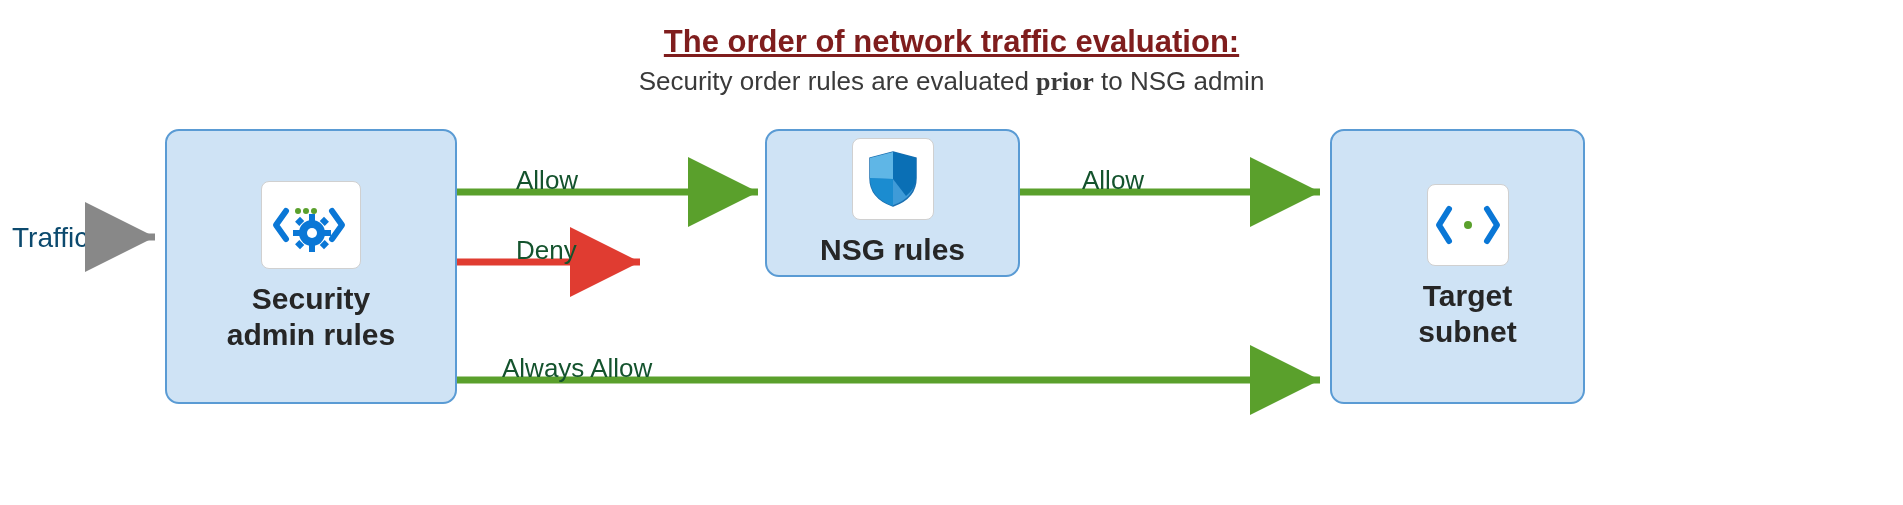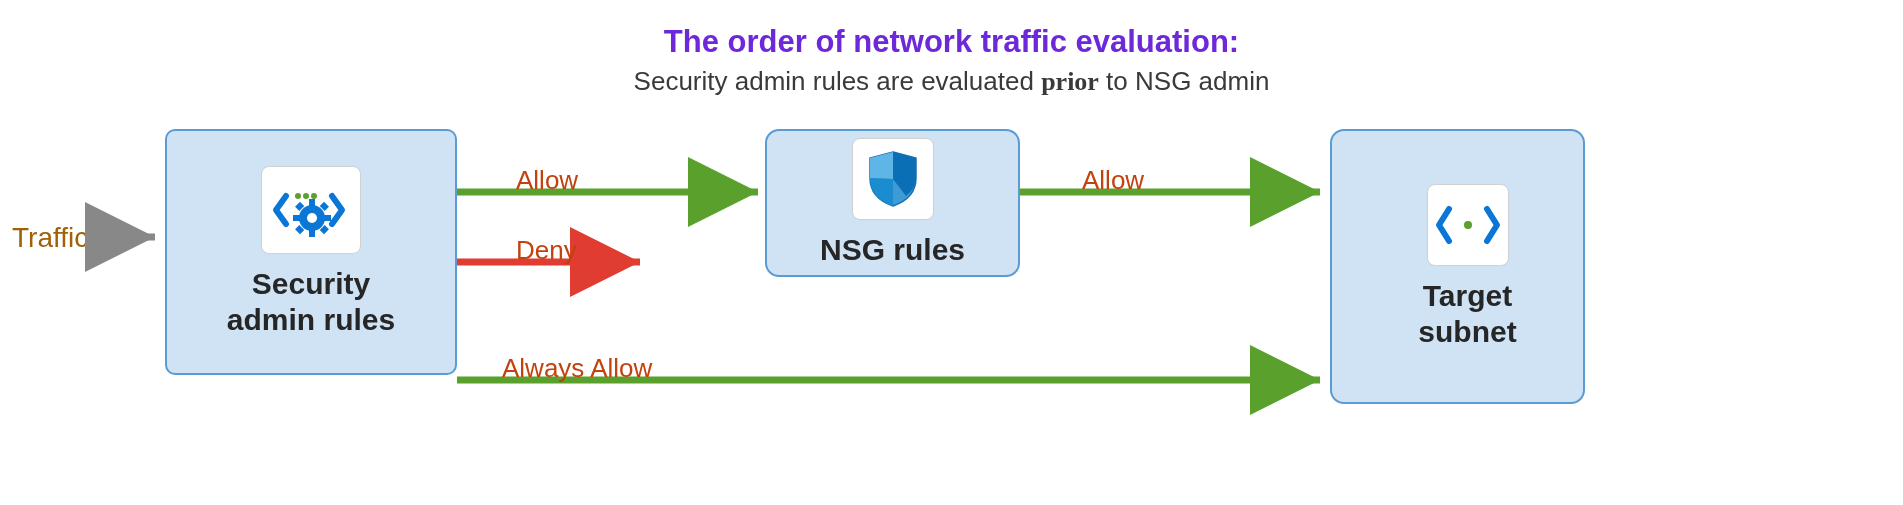--- a/index.html
+++ b/index.html
@@ -14,21 +14,22 @@
       height: 505px;
       position: relative;
     }
     .header {
       text-align: center;
       padding-top: 24px;
     }
     .title {
       font-size: 31px;
       font-weight: 700;
-      color: #6d28d9;
+      color: #7f1d1d;
+      text-decoration: underline;
     }
     .subtitle {
       font-size: 26px;
       color: #3a3a3a;
       margin-top: 6px;
     }
     .subtitle strong {
       font-weight: 700;
       font-family: Liberation Serif, serif;
     }
@@ -60,43 +61,43 @@
       font-size: 30px;
       font-weight: 700;
       color: #262626;
       text-align: center;
       line-height: 1.2;
       margin-top: 12px;
     }
     .traffic-label {
       position: absolute;
       font-size: 28px;
-      color: #a16207;
+      color: #0c4a6e;
     }
     .arrow-label {
       position: absolute;
       font-size: 26px;
-      color: #c2410c;
+      color: #14532d;
     }
   </style>
 </head>
 <body>
 
 <div class="header">
   <div class="title">The order of network traffic evaluation:</div>
   <div class="subtitle">
-    <span>Security admin rules are evaluated </span><strong>prior</strong><span> to NSG admin</span>
+    <span>Security order rules are evaluated </span><strong>prior</strong><span> to NSG admin</span>
   </div>
 </div>
 
 <div class="diagram">
 
   <div class="traffic-label" style="left:12px; top:105px;">Traffic</div>
 
-  <div class="node-box" style="left:165px; top:12px; width:292px; height:246px;border-radius:10px;">
+  <div class="node-box" style="left:165px; top:12px; width:292px; height:275px;">
     <div class="icon-card" style="width:100px; height:88px;">
       <svg width="78" height="68" viewBox="0 0 78 68">
 
         <path d="M14 20 L4 34 L14 48" stroke="#0a77d6" stroke-width="6" fill="none" stroke-linecap="round" stroke-linejoin="round"></path>
         <path d="M60 20 L70 34 L60 48" stroke="#0a77d6" stroke-width="6" fill="none" stroke-linecap="round" stroke-linejoin="round"></path>
 
         <circle cx="26" cy="20" r="3" fill="#5aa02c"></circle>
         <circle cx="34" cy="20" r="3" fill="#5aa02c"></circle>
         <circle cx="42" cy="20" r="3" fill="#5aa02c"></circle>
 

